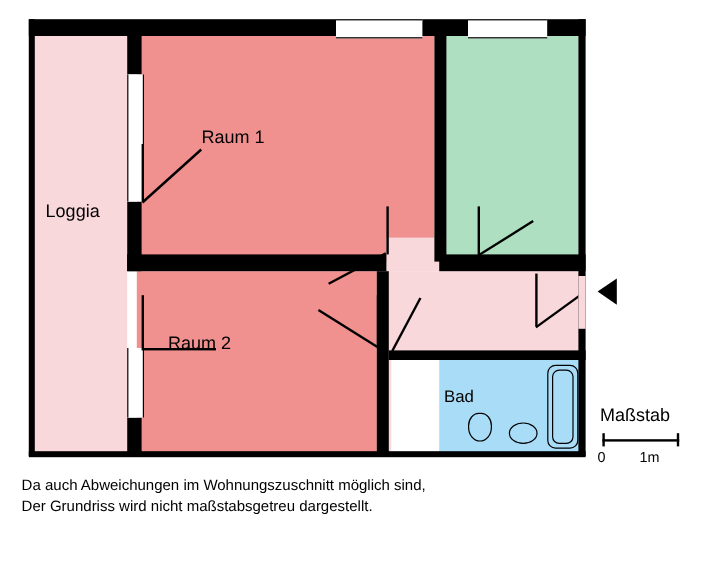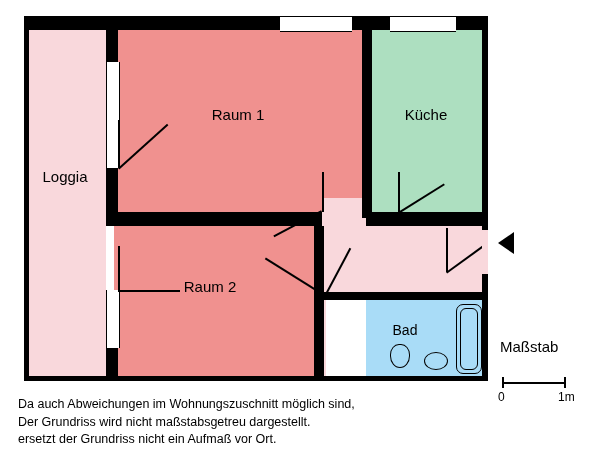--- a/index.html
+++ b/index.html
@@ -34,21 +34,21 @@
     background: #000000;
   }
   .room {
     position: absolute;
     box-sizing: border-box;
   }
   .room-label {
     position: absolute;
     font-size: 15px;
     white-space: nowrap;
-    text-align: center;
+    text-align: left;
   }
   .room-label.small { font-size: 14px; }
 
   
   .fill-loggia { background: #f9d8dc; }
   .fill-room   { background: #f0918f; }
   .fill-kueche { background: #addfc0; }
   .fill-flur   { background: #f9d8dc; }
   .fill-bad    { background: #a9dcf7; }
 
@@ -83,21 +83,21 @@
 
   
   .scale-wrap {
     position: absolute;
     left: 500px;
     top: 338px;
     width: 92px;
   }
   .scale-title {
     font-size: 15px;
-    margin-bottom: 22px;
+    margin-bottom: 6px;
   }
   .scale-bar {
     position: relative;
     height: 12px;
     width: 64px;
     margin-left: 2px;
   }
   .scale-bar .tick {
     position: absolute;
     width: 1.5px;
@@ -233,46 +233,44 @@
     <div class="door-line" style="left:428px; top:264px; width:44px; transform:rotate(-90deg);"></div>
 
     <div class="room fill-flur" style="left:464px; top:222px; width:6px; height:44px;"></div>
 
     <div class="tub" style="left:438px; top:296px; width:26px; height:70px;">
       <div class="tub-inner"></div>
     </div>
     <div class="toilet" style="left:372px; top:336px; width:20px; height:24px;"></div>
     <div class="sink" style="left:406px; top:344px; width:24px; height:18px;"></div>
 
-    <div class="room-label" style="left:6px; top:160px; width:82px;">Loggia</div>
+    <div class="room-label" style="left:20px; top:160px; width:82px;">Loggia</div>
 
     <div class="room-label" style="left:150px; top:98px; width:140px;">Raum 1</div>
 
-    <div class="room-label" style="left:352px; top:98px; width:112px;">Küche</div>
 
     <div class="room-label" style="left:122px; top:270px; width:140px;">Raum 2</div>
 
 
     <div class="room-label small" style="left:352px; top:314px; width:70px;">Bad</div>
   </div>
 
   <div class="entry-arrow" style="left:498px; top:232px;"></div>
 
   <div class="scale-wrap">
     <div class="scale-title">Maßstab</div>
     <div class="scale-bar">
       <div class="rule"></div>
       <div class="tick" style="left:0;"></div>
       <div class="tick" style="left:62px;"></div>
     </div>
     <div class="scale-nums">
       <span style="left:-2px;">0</span>
-      <span style="left:58px;text-align:center;">1m</span>
+      <span style="left:33px;text-align:center;">1m</span>
     </div>
   </div>
 
   <div class="disclaimer">
     <div>Da auch Abweichungen im Wohnungszuschnitt möglich sind,</div>
     <div>Der Grundriss wird nicht maßstabsgetreu dargestellt.</div>
-    <div>ersetzt der Grundriss nicht ein Aufmaß vor Ort.</div>
   </div>
 
 </div>
 
 </body></html>

